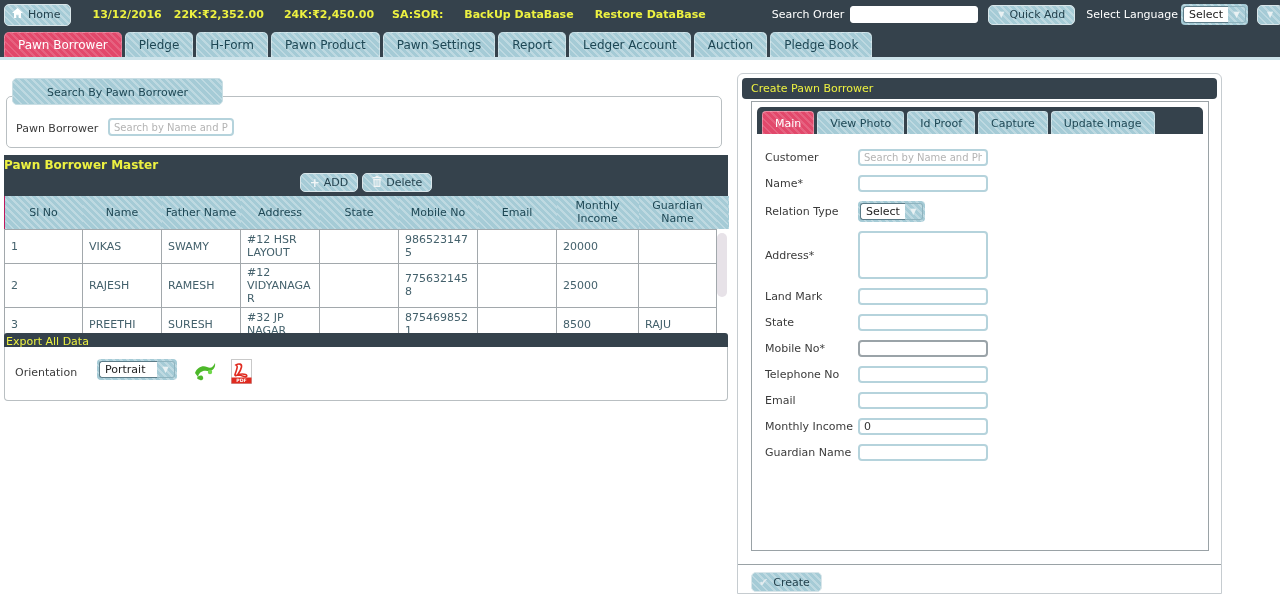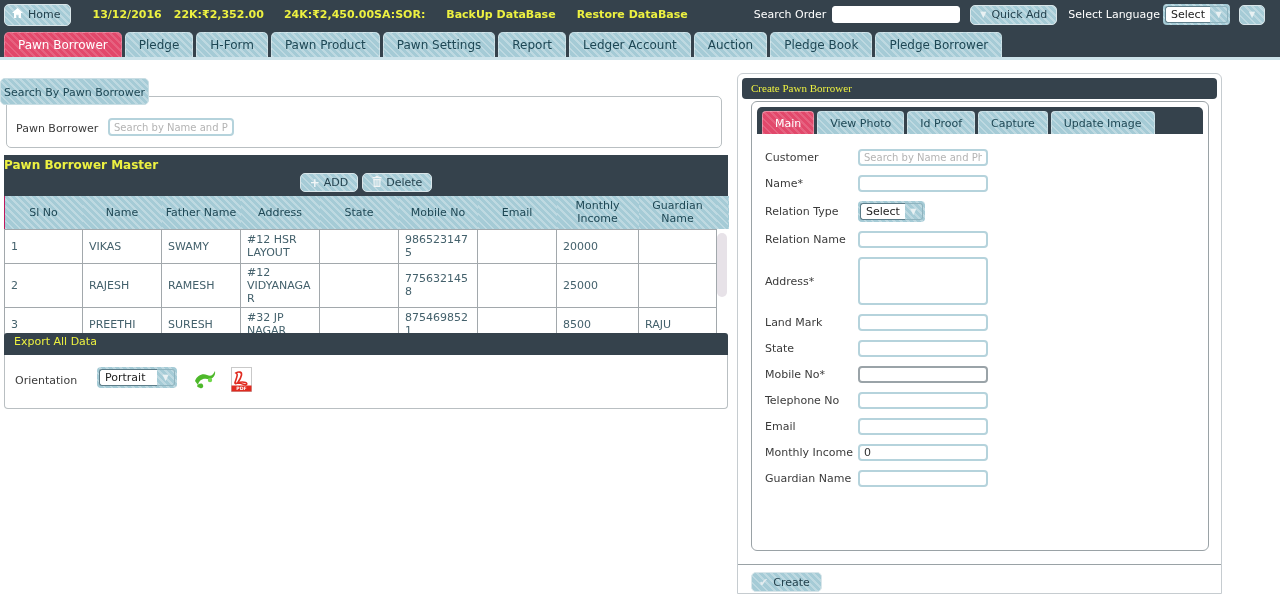--- a/index.html
+++ b/index.html
@@ -37,21 +37,21 @@
   .combo .combo-value { background:#fff; border:1px solid #5d7d89; border-right:none; border-radius:3px 0 0 3px; font-size:11px; color:#222; padding:1px 5px; min-width:40px; display:flex; align-items:center; }
   .combo .combo-arrow { width:18px; display:flex; align-items:center; justify-content:center; border:1px solid #8fb4bf; border-left:none; border-radius:0 3px 3px 0; }
 
   
   .tabbar { position:absolute; top:29px; left:0; width:1280px; height:31px; border-bottom:3px solid #cde3ea; display:flex; align-items:flex-end; padding-left:4px; }
   .tab { height:25px; line-height:25px; padding:0 13px; margin-right:3px; border-radius:5px 5px 0 0; font-size:12px; color:#1e4754; border:1px solid rgba(255,255,255,.35); border-bottom:none; cursor:pointer; white-space:nowrap; }
   .tab.active { color:#fff; border-color:rgba(255,255,255,.25); }
 
   
   .search-fieldset { position:absolute; left:6px; top:96px; width:716px; height:52px; border:1px solid #b9bfc2; border-radius:5px; background:#fff; }
-  .search-legend { position:absolute; left:0; top:78px; height:27px; line-height:27px; padding:0 3px; border:1px solid #c9dee4; border-radius:5px; font-size:11px; color:#1e4754; z-index:3; }
+  .search-legend { position:absolute; left:12px; top:78px; height:27px; line-height:27px; padding:0 34px; border:1px solid #c9dee4; border-radius:5px; font-size:11px; color:#1e4754; z-index:3; }
   .search-fieldset .flabel { position:absolute; left:9px; top:25px; font-size:11px; color:#3b3b3b; }
   .search-fieldset .finput { position:absolute; left:101px; top:21px; width:126px; height:18px; border:2px solid #b5d3dc; border-radius:4px; font-size:10px; padding:0 4px; color:#444; }
 
   
   .table-panel { position:absolute; left:4px; top:155px; width:724px; }
   .tp-head { height:41px; text-align:left; }
   .tp-title { font-size:12px; font-weight:bold; padding-top:3px; }
   .tp-btns { margin-top:1px; display:flex; justify-content:center; gap:4px; }
   .tp-btns .btn { height:19px; padding:0 9px; gap:4px; }
   .plus-ic { color:#f2f6f7; font-size:12px; font-weight:bold; line-height:1; }
@@ -59,31 +59,31 @@
   table.borrowers { border-collapse:collapse; table-layout:fixed; width:724px; font-size:11px; }
   table.borrowers thead th { height:33px; font-weight:normal; color:#1e4754; text-align:center; padding:2px 4px; vertical-align:middle;
     background-color:#a5cbd6; background-image:repeating-linear-gradient(45deg, rgba(255,255,255,.28) 0 2px, rgba(255,255,255,0) 2px 5px); }
   table.borrowers tbody td { height:34px; border:1px solid #a2a8ac; padding:2px 3px 2px 6px; color:#44616c; background:#fff; word-wrap:break-word; }
   table.borrowers td.sb, table.borrowers th.sb { border:none; padding:0; }
   table.borrowers td.sb { background:#fff; }
   .tbl-thumb { position:absolute; right:1px; top:37px; width:10px; height:64px; background:#e7e2e8; border-radius:5px; }
 
   
   .export-panel { position:absolute; left:4px; top:333px; width:724px; }
-  .ep-head { height:22px; line-height:18px; font-size:11px; padding-left:10px; border-radius:3px 3px 0 0; }
+  .ep-head { height:14px; line-height:18px; font-size:11px; padding-left:2px; border-radius:3px 3px 0 0; }
   .ep-body { position:relative; height:54px; border:1px solid #b9bfc2; border-top:none; border-radius:0 0 4px 4px; background:#fff; }
   .ep-body .olabel { position:absolute; left:10px; top:19px; font-size:11px; color:#3b3b3b; }
   .ep-body .combo { position:absolute; left:92px; top:12px; }
   .ep-body .combo .combo-value { min-width:58px; }
   .icon-btn { position:absolute; top:12px; width:25px; height:25px; cursor:pointer; }
 
   
   .create-panel { position:absolute; left:737px; top:73px; width:485px; height:521px; border:1px solid #c6ccd0; border-radius:6px 6px 0 0; background:#fff; }
-  .cp-head { margin:4px; height:21px; line-height:21px; border-radius:4px; font-size:11px; padding-left:9px;font-family:Liberation Serif, serif; }
-  .cp-inner { position:absolute; left:13px; top:27px; width:458px; height:450px; border:1px solid #9aa2a6; border-radius:6px; background:#fff; overflow:hidden; }
+  .cp-head { margin:4px; height:21px; line-height:21px; border-radius:4px; font-size:11px; padding-left:9px; }
+  .cp-inner { position:absolute; left:13px; top:27px; width:458px; height:450px; border:1px solid #9aa2a6; border-radius:0; background:#fff; overflow:hidden; }
   .cp-tabstrip { margin:5px 5px 0 5px; height:27px; border-radius:5px 5px 0 0; display:flex; align-items:flex-end; padding-left:5px; }
   .cp-tab { height:23px; line-height:23px; padding:0 12px; margin-right:3px; border-radius:4px 4px 0 0; font-size:11px; color:#1e4754; border:1px solid rgba(255,255,255,.35); border-bottom:none; cursor:pointer; white-space:nowrap; }
   .cp-tab.active { color:#fff; }
   .cp-form { padding:15px 0 0 13px; }
   .frow { display:flex; align-items:center; margin-bottom:9px; }
   .frow .flab { width:93px; font-size:11px; color:#3b3b3b; flex:none; }
   .frow input[type=text] { width:130px; height:17px; border:2px solid #b5d3dc; border-radius:4px; font-size:11px; padding:0 4px; color:#333; }
   .frow input.strong { border-color:#9aa3a8; }
   .frow textarea { width:130px; height:48px; border:2px solid #b5d3dc; border-radius:4px; font-size:11px; padding:2px 4px; resize:none; color:#333; }
   .frow input.ph-small::placeholder { font-size:10px; }
@@ -101,21 +101,21 @@
       <span>
         <svg width="11" height="11" viewBox="0 0 11 11">
             <path d="M5.5 0 L11 5 H9 V10 H6.7 V6.7 H4.3 V10 H2 V5 H0 Z" fill="#ffffff"></path>
           </svg>
       </span>
       <span>Home</span>
     </div>
     <span class="ylab yellow" style="margin-left:21px">13/12/2016</span>
     <span class="ylab yellow" style="margin-left:12px">22K:₹2,352.00</span>
     <span class="ylab yellow" style="margin-left:20px">24K:₹2,450.00</span>
-    <span class="ylab yellow" style="">SA:</span>
+    <span class="ylab yellow" style="margin-left:18px">SA:</span>
     <span class="ylab yellow" style="">SOR:</span>
     <span class="ylab yellow" style="margin-left:21px">BackUp DataBase</span>
     <span class="ylab yellow" style="margin-left:21px">Restore DataBase</span>
     <span class="wlab" style="margin-left:66px">Search Order</span>
     <input class="search-order" style="margin-left: 6px;" value="">
     <div class="btn striped-blue mini-btn" style="margin-left:10px">
       <span class="tri">▼</span>
       <span>Quick Add</span>
     </div>
     <span class="wlab" style="margin-left:11px">Select Language</span>
@@ -135,21 +135,20 @@
   <div class="tabbar dark" id="main-tabs">
       <div class="tab striped-pink active">Pawn Borrower</div>
       <div class="tab striped-blue">Pledge</div>
       <div class="tab striped-blue">H-Form</div>
       <div class="tab striped-blue">Pawn Product</div>
       <div class="tab striped-blue">Pawn Settings</div>
       <div class="tab striped-blue">Report</div>
       <div class="tab striped-blue">Ledger Account</div>
       <div class="tab striped-blue">Auction</div>
       <div class="tab striped-blue">Pledge Book</div>
-      <div class="tab striped-blue">Pledge Borrower</div>
     </div>
 
   <div class="search-legend striped-blue">Search By Pawn Borrower</div>
   <div class="search-fieldset">
     <span class="flabel">Pawn Borrower</span>
     <input class="finput" placeholder="Search by Name and Pho" style="">
   </div>
 
   <div class="table-panel">
     <div class="tp-head dark">
@@ -291,24 +290,20 @@
           <div class="frow">
             <div class="flab">Relation Type</div>
             <div class="combo striped-blue">
               <span class="combo-value">Select</span>
               <span class="combo-arrow">
                 <span class="tri">▼</span>
               </span>
             </div>
           </div>
           <div class="frow">
-            <div class="flab">Relation Name</div>
-            <input type="text" style="">
-          </div>
-          <div class="frow">
             <div class="flab">Address*</div>
             <textarea style=""></textarea>
           </div>
           <div class="frow">
             <div class="flab">Land Mark</div>
             <input type="text" style="">
           </div>
           <div class="frow">
             <div class="flab">State</div>
             <input type="text" style="">

